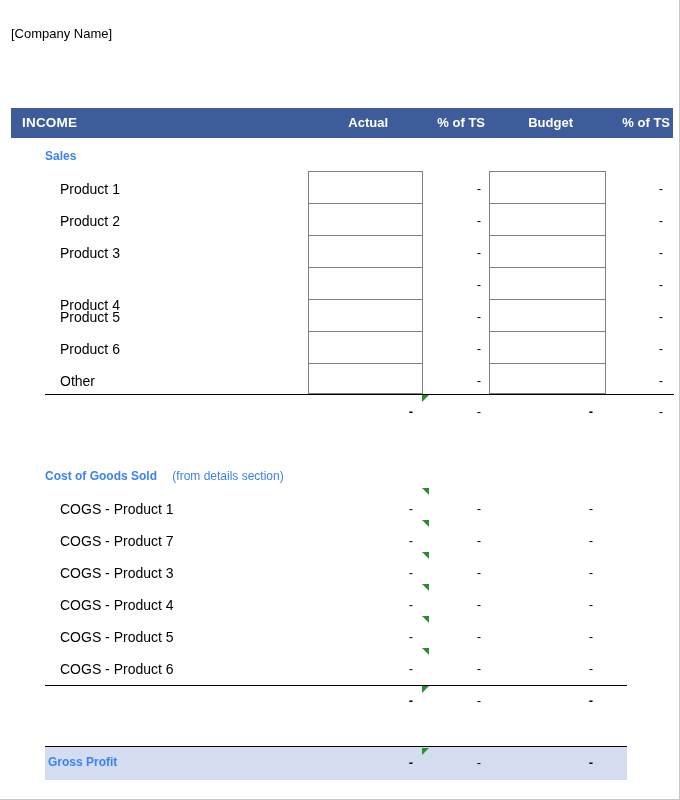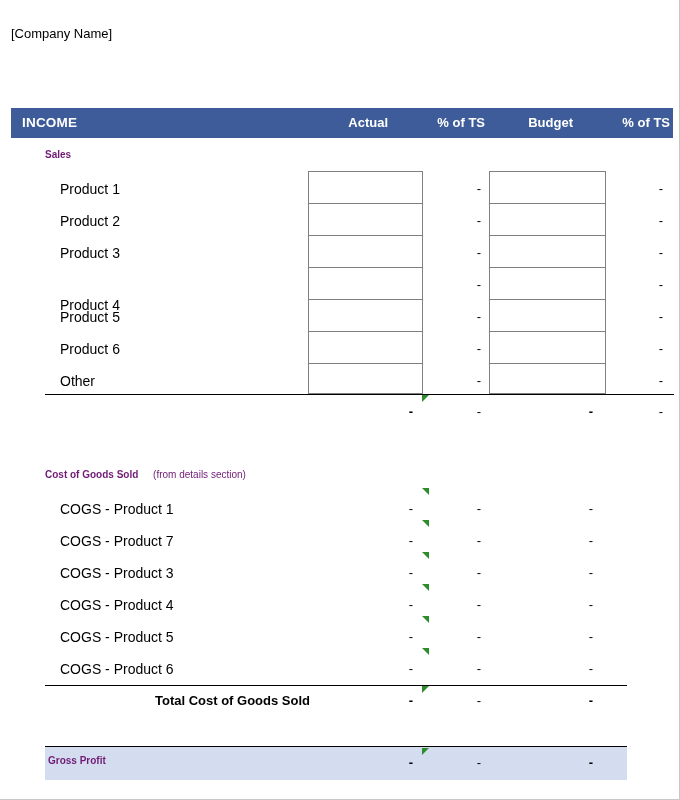--- a/index.html
+++ b/index.html
@@ -60,23 +60,23 @@
   }
   .hc-actual  { right: 285px; }
   .hc-pct1    { right: 188px; }
   .hc-budget  { right: 100px; }
   .hc-pct2    { right: 3px; }
 
   
   .sec-title {
     position: absolute;
     left: 45px;
-    font-size: 10px;
-    font-weight: bold;
-    color: #701a75;
+    font-size: 12px;
+    font-weight: bold;
+    color: #3b82f6;
     white-space: nowrap;
   }
   .sec-title .normal { font-weight: normal; padding-left: 12px; }
 
   .row-label {
     position: absolute;
     left: 60px;
     font-size: 14px;
     color: #000000;
     white-space: nowrap;
@@ -246,21 +246,20 @@
   <div class="dash col-budget" style="top:501px;">-</div>
   <div class="dash col-budget" style="top:533px;">-</div>
   <div class="dash col-budget" style="top:565px;">-</div>
   <div class="dash col-budget" style="top:597px;">-</div>
   <div class="dash col-budget" style="top:629px;">-</div>
   <div class="dash col-budget" style="top:661px;">-</div>
 
   <div class="rule" style="top:685px;width:582px;"></div>
   <div class="tri" style="left:422px;top:686px;"></div>
 
-  <div class="total-label" style="left:45px;top:693px;width:265px;">Total Cost of Goods Sold</div>
   <div class="dash bold col-actual" style="top:693px;">-</div>
   <div class="dash col-pct1" style="top:693px;">-</div>
   <div class="dash bold col-budget" style="top:693px;">-</div>
 
   <div class="rule" style="top:746px;width:582px;"></div>
   <div class="gp-band" style="top:747px;height:33px;"></div>
   <div class="tri" style="left:422px;top:748px;"></div>
 
   <div class="sec-title" style="left:48px;top:755px;">Gross Profit</div>
   <div class="dash bold col-actual" style="top:755px;">-</div>

